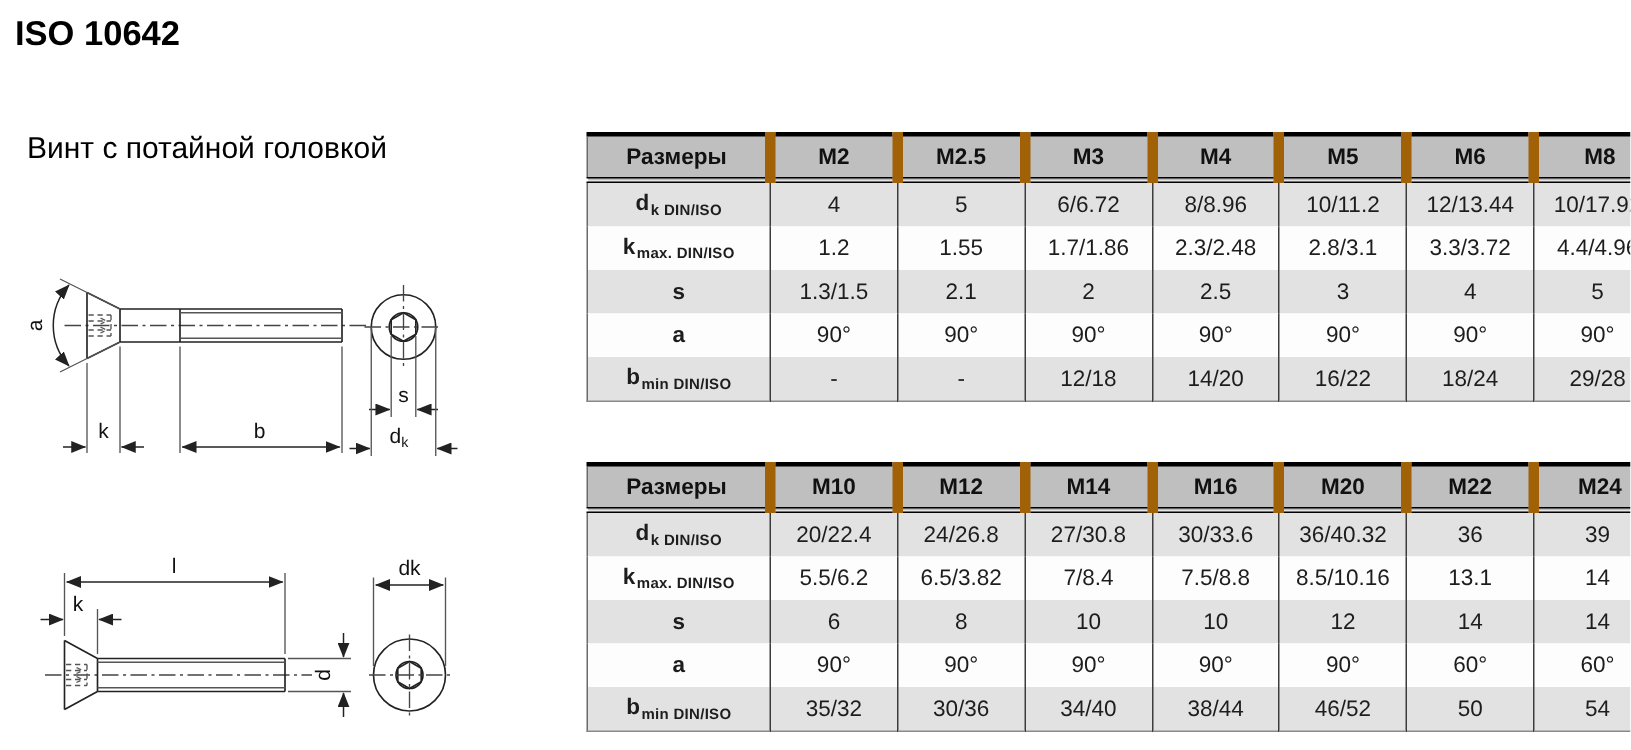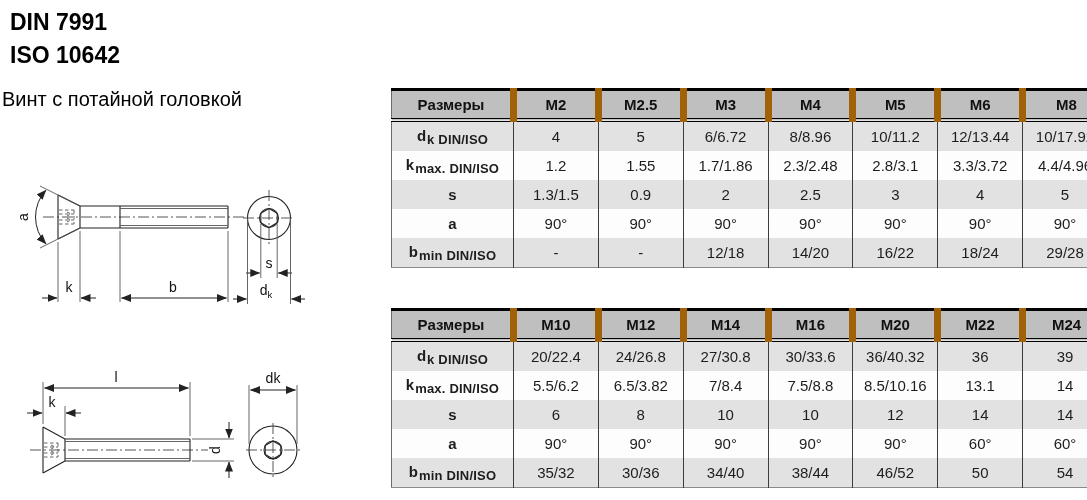--- a/index.html
+++ b/index.html
@@ -4,21 +4,21 @@
 <style>
   html,body { margin:0; padding:0; background:#fff; }
   .page {
     position:relative; width:1087px; height:500px; background:#fff; overflow:hidden;
     font-family:"Liberation Sans", sans-serif; color:#111;
     --header-bg:#bfbfbf; --row-shaded:#e2e2e2; --row-plain:#fdfdfd; --border:#1a1a1a;
   }
   
   .titles { position:absolute; left:10px; top:6px; }
   .titles h1 { margin:0; font-size:23px; font-weight:bold; line-height:1.42; color:#000; letter-spacing:0; }
-  .subtitle { position:absolute; left:2px; top:88px; font-size:20px; color:#000; }
+  .subtitle { position:absolute; left:18px; top:88px; font-size:20px; color:#000; }
 
   
   .dim-table {
     position:absolute; left:351px; border-collapse:collapse; table-layout:fixed;
     width:717px; border-top:3px solid #000; border-left:1px solid #6a6a6a;
     border-right:1px solid #6a6a6a; border-bottom:1px solid #8a8a8a;margin-left:40px;
   }
   .t1 { top:88px; } .t2 { top:308px; }
   .dim-table col.c0 { width:122px; }
   .dim-table th {
@@ -26,39 +26,38 @@
     border-bottom:4px double #000; border-left:7px solid #a16207; text-align:center; padding:0;
   }
   .dim-table td {
     height:29px; font-size:15px; text-align:center; padding:0;
     border-left:1px solid #3c3c3c; color:#1d1d1d;
   }
   .dim-table th:first-child, .dim-table td:first-child { border-left:none; }
   .dim-table tr.shaded td { background:var(--row-shaded); }
   .dim-table tr.plain td { background:var(--row-plain); }
   .lm { font-weight:bold; font-size:15px; }
-  .ls { font-weight:bold; font-size:13px; vertical-align:-3px; margin-left:1px; letter-spacing:0.2px; }
+  .ls { font-weight:bold; font-size:10px; vertical-align:-3px; margin-left:1px; letter-spacing:0.2px; }
 
   
   .d1 { position:absolute; left:15px; top:158px; }
   .d2 { position:absolute; left:12px; top:362px; }
   svg text { font-family:"Liberation Sans", sans-serif; font-size:14px; fill:#111; }
   .ln  { stroke:#222; stroke-width:1.1; fill:none; }
   .thin{ stroke:#555; stroke-width:0.9; fill:none; }
   .cl  { stroke:#444; stroke-width:0.9; fill:none; stroke-dasharray:11 3 2 3; }
   .hid { stroke:#555; stroke-width:0.9; fill:none; stroke-dasharray:3.5 2.5; }
   .dim { stroke:#222; stroke-width:1; fill:none; }
 </style>
 </head>
 <body>
 
 <div class="page" style="--header-bg: #bfbfbf; --row-shaded: #e2e2e2; --row-plain: #fdfdfd;">
 
   <div class="titles">
-    <h1>DIN 7991</h1>
     <h1>ISO 10642</h1>
   </div>
   <div class="subtitle">Винт с потайной головкой</div>
 
   <svg class="d1" width="300" height="152" viewBox="0 0 300 152">
     <defs>
       <marker id="ar" viewBox="0 0 10 8" markerWidth="10" markerHeight="8" refX="9.5" refY="4" orient="auto-start-reverse" markerUnits="userSpaceOnUse">
         <path d="M0,0L10,4L0,8Z" fill="#222"></path>
       </marker>
     </defs>
@@ -200,21 +199,21 @@
           <td>1.55</td>
           <td>1.7/1.86</td>
           <td>2.3/2.48</td>
           <td>2.8/3.1</td>
           <td>3.3/3.72</td>
           <td>4.4/4.96</td>
         </tr>
         <tr class="shaded">
           <td><span class="lm">s</span></td>
           <td>1.3/1.5</td>
-          <td>0.9</td>
+          <td>2.1</td>
           <td>2</td>
           <td>2.5</td>
           <td>3</td>
           <td>4</td>
           <td>5</td>
         </tr>
         <tr class="plain">
           <td><span class="lm">a</span></td>
           <td>90°</td>
           <td>90°</td>

